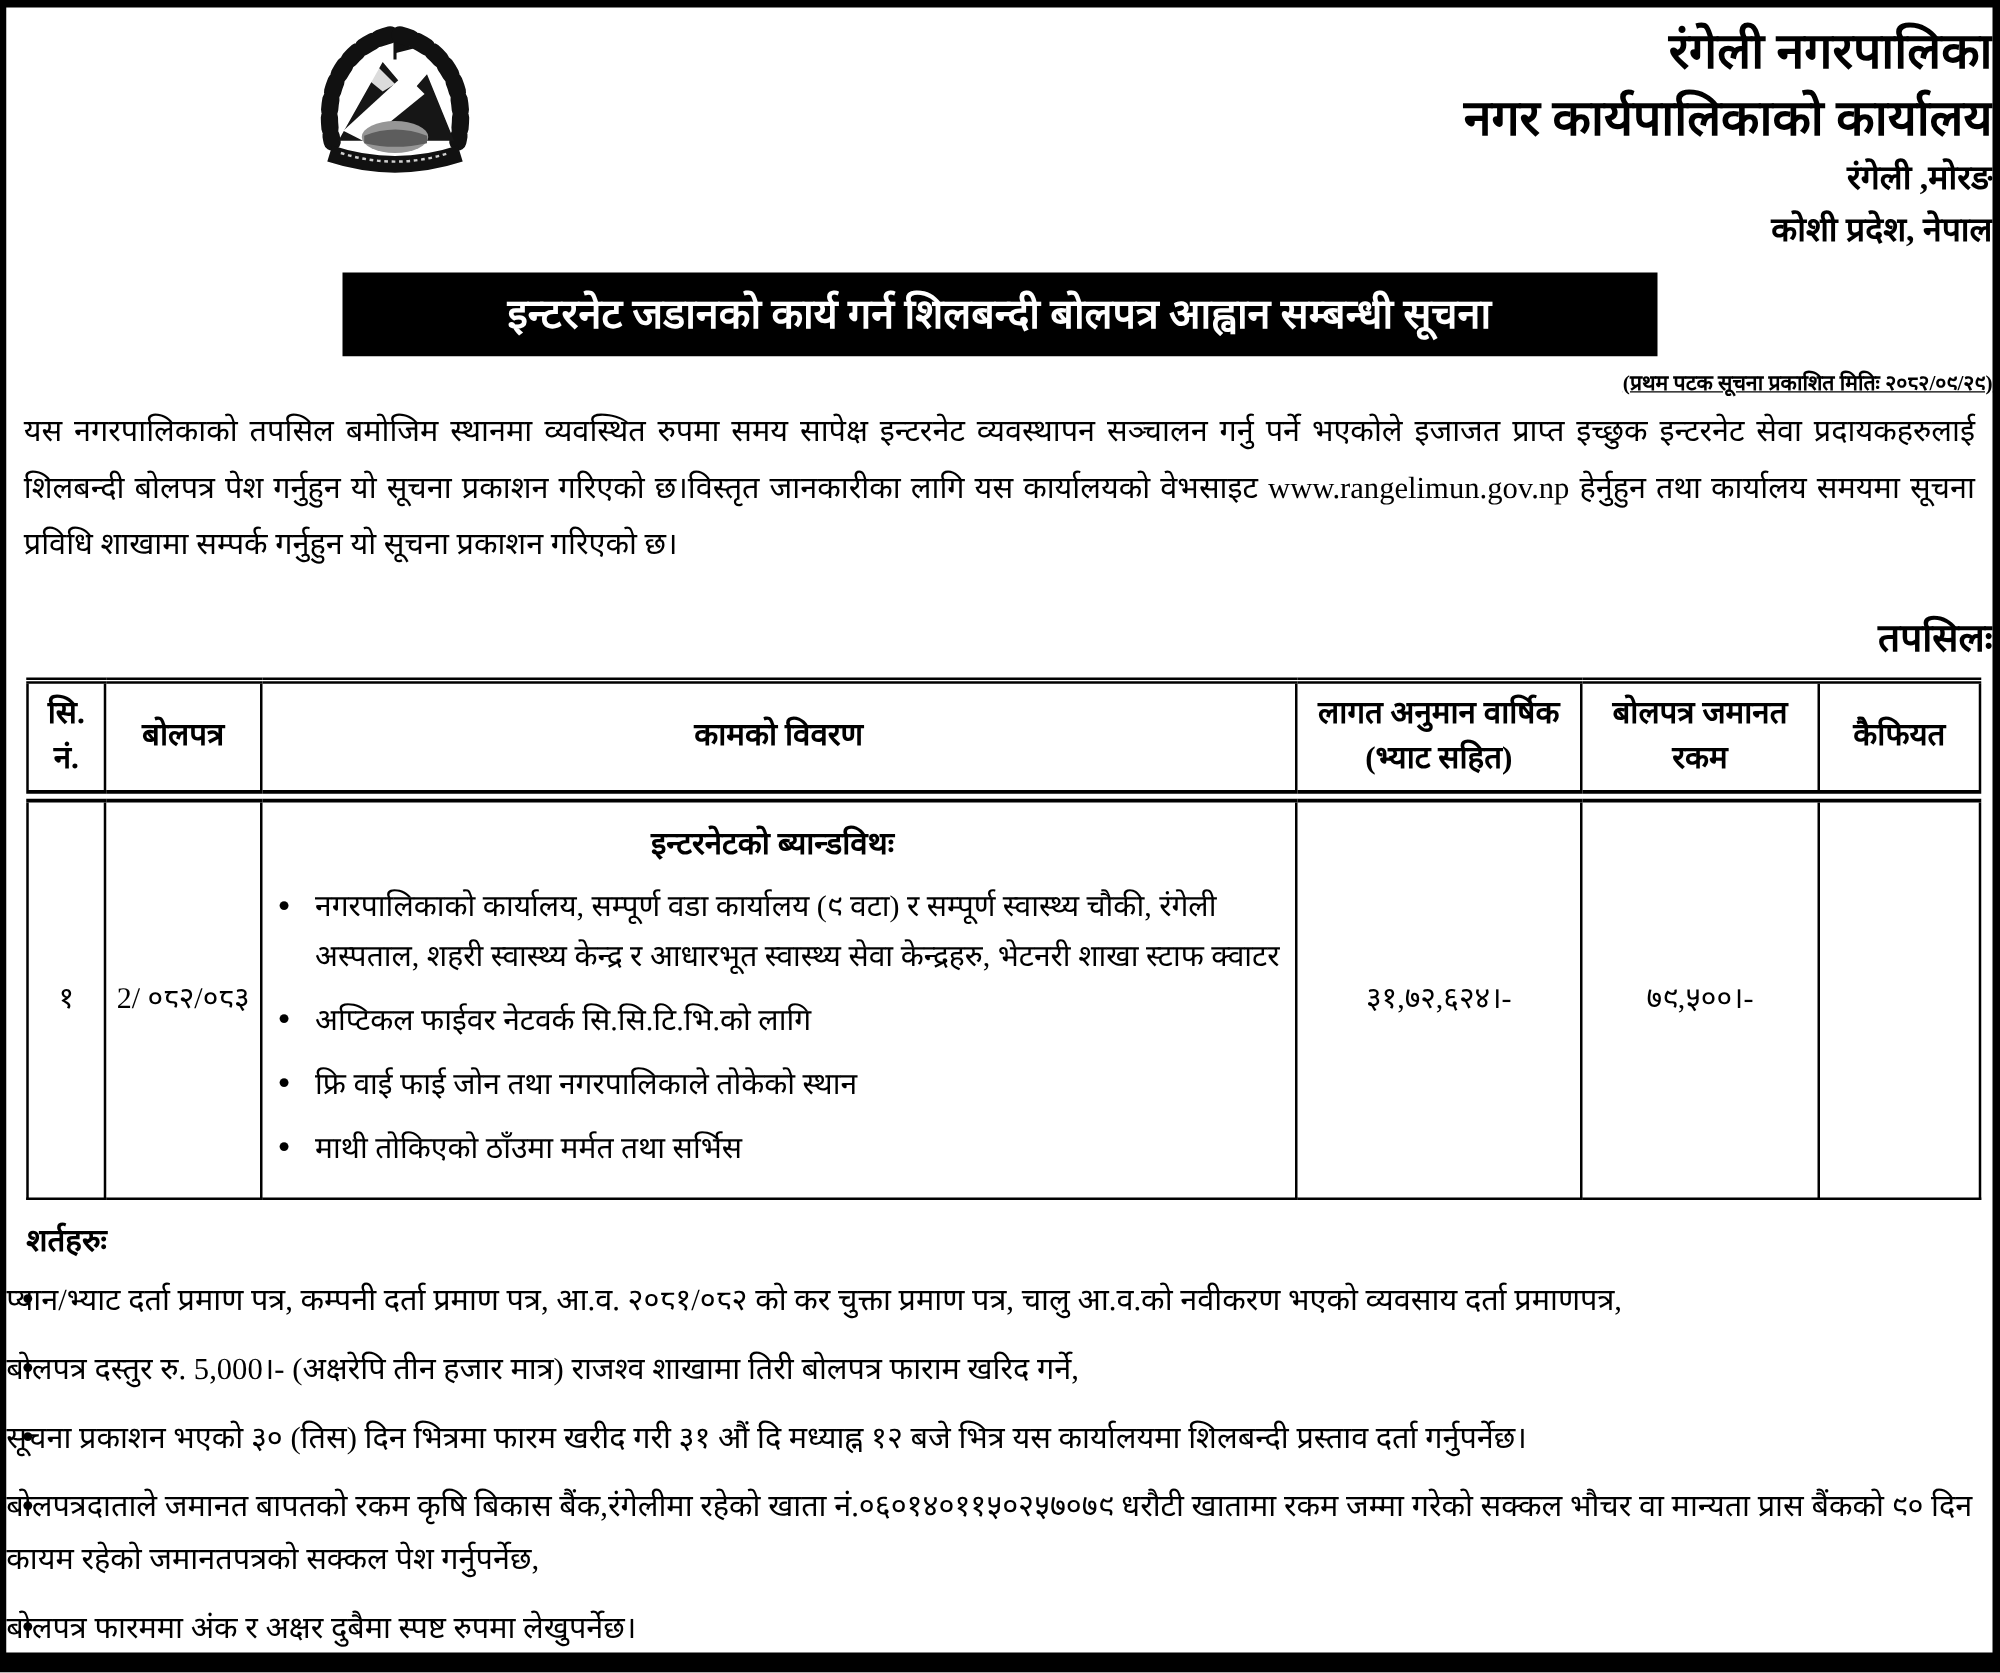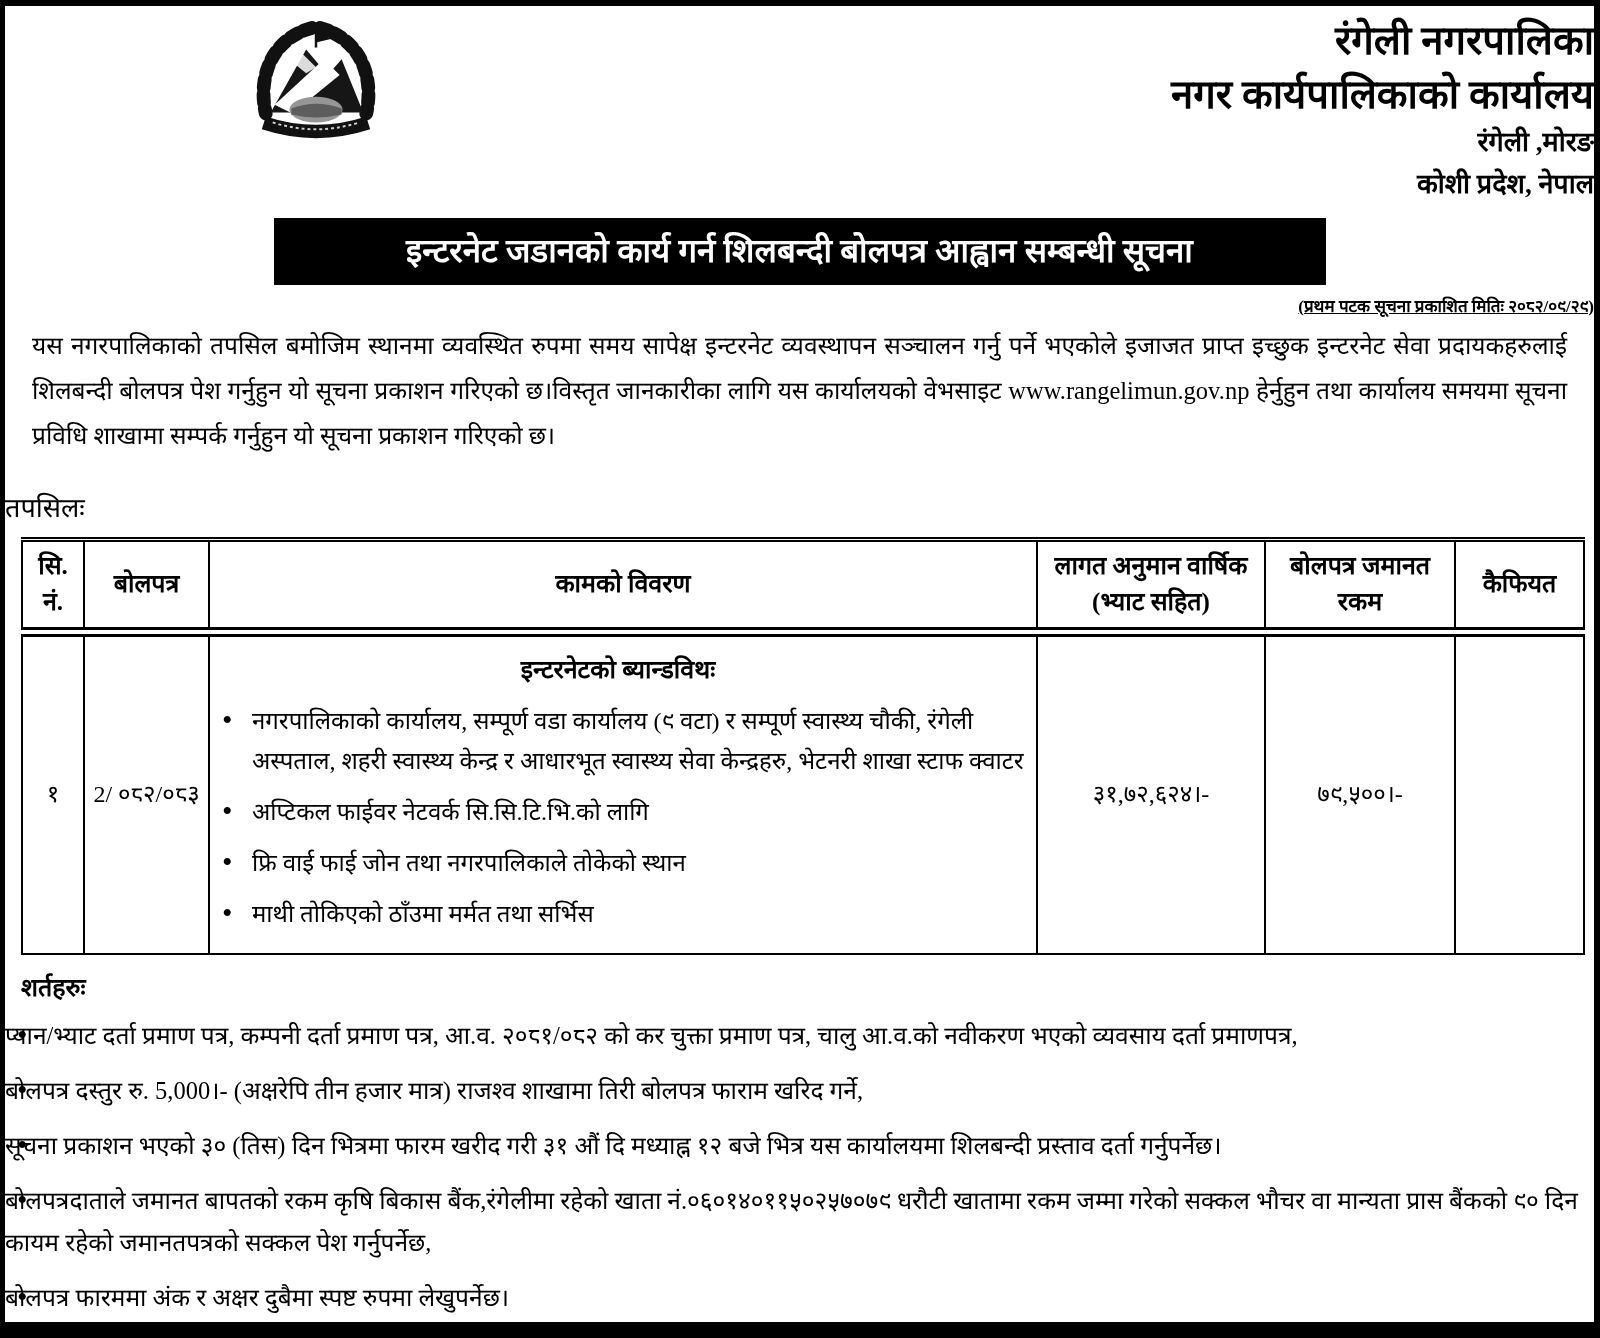--- a/index.html
+++ b/index.html
@@ -19,23 +19,23 @@
   .logo { position:absolute; left:232px; top:12px; width:158px; height:130px; }
 
   .banner {
     margin:12px auto 0; width:1052px; background:#000; color:#fff;
     text-align:center; font-size:33px; font-weight:bold; padding:9px 0 13px;
   }
   .date-line { text-align:right; font-size:17px; font-weight:600; margin-top:9px;text-decoration:underline; }
 
   .body-par {
     font-size:24.5px; line-height:45px; text-align:justify;
-    padding:0 27px; margin-top:6px;
+    padding:0 14px; margin-top:6px;
   }
-  .tapasil { text-align:left; font-weight:normal; font-size:27px; margin:6px 0 12px; }
+  .tapasil { text-align:right; font-weight:bold; font-size:31px; margin:6px 0 12px; }
 
   table.notice-table {
     border-collapse:collapse; table-layout:fixed;
     margin:0 16px; width:1564px;
   }
   .notice-table th, .notice-table td { border:2px solid #000; }
   .notice-table thead th {
     border-top:5px double #000; border-bottom:10px double #000;
     font-size:25px; font-weight:bold; padding:6px 4px; height:66px;
     line-height:1.45; text-align:center; vertical-align:middle;

